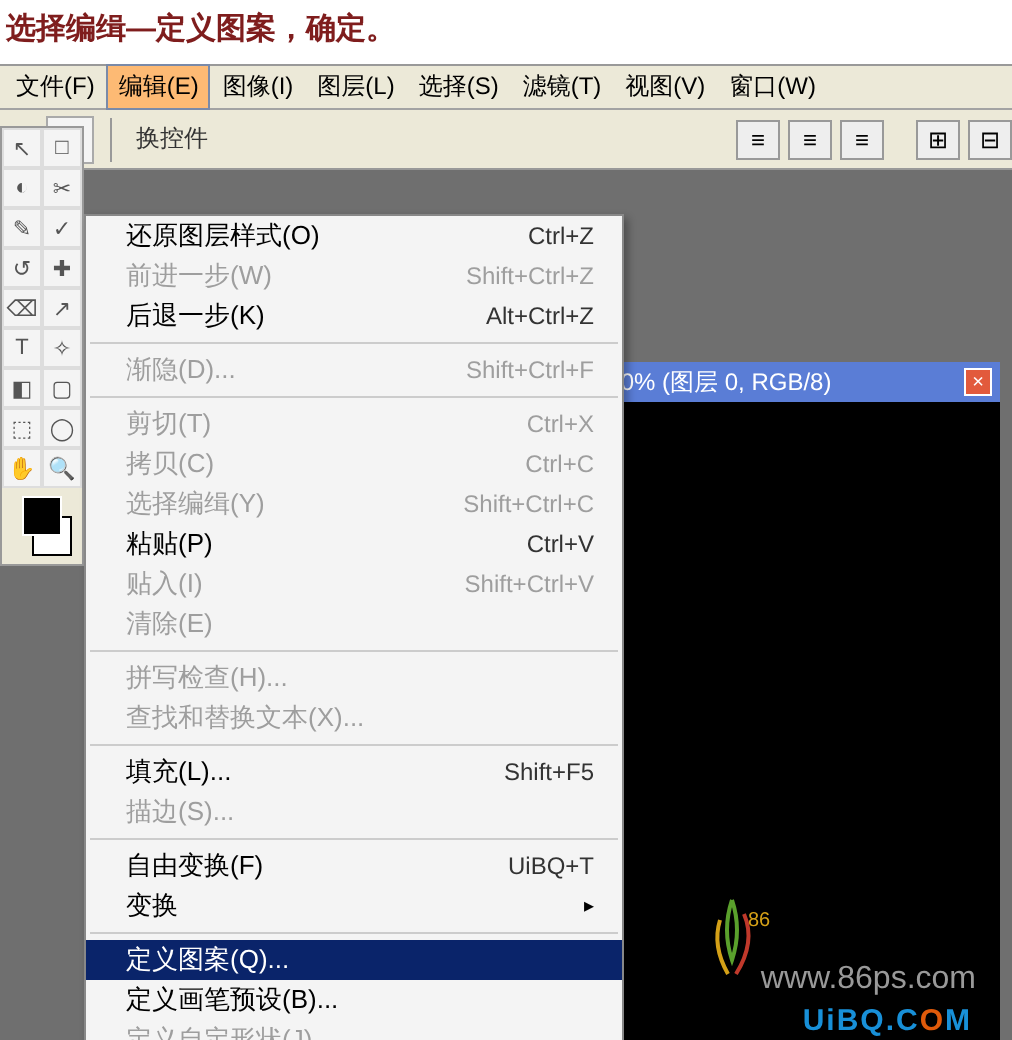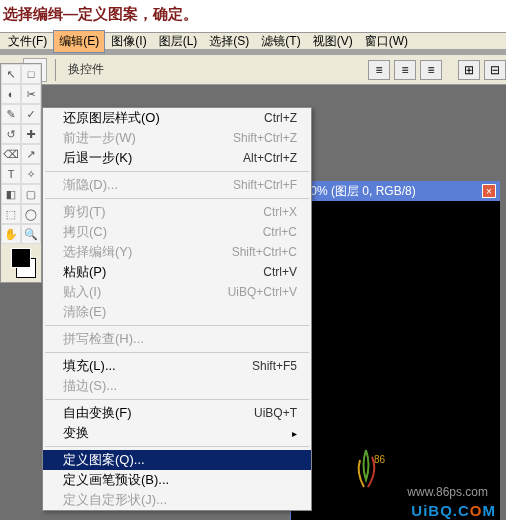--- a/index.html
+++ b/index.html
@@ -1,19 +1,19 @@
 <!DOCTYPE html>
 <html><head>
 <meta charset="utf-8">
 <style>
   * { margin: 0; padding: 0; box-sizing: border-box; }
   body { font-family: "Microsoft YaHei", SimSun, sans-serif; font-size: 12px; background: #fff; width: 506px; height: 520px; overflow: hidden; position: relative; }
   .instruction { font-weight: bold; font-size: 15px; padding: 5px 13px 8px 3px; color: #7f1d1d; }
   .app { position: relative; border-top: 1px solid #999; }
-  .menubar { background: #ece9d8; border-bottom: 6px solid #a3a3a3; height: 22px; display: flex; align-items: center; padding-left: 2px; }
+  .menubar { background: #ece9d8; border-bottom: 1px solid #a3a3a3; height: 22px; display: flex; align-items: center; padding-left: 2px; }
   .menubar span { padding: 3px 6px; cursor: default; white-space: nowrap; }
   .menubar span.open { background: #fdba74; border: 1px solid #7a8aa8; padding: 2px 5px; }
   .optionsbar { background: #ece9d8; height: 30px; border-bottom: 1px solid #999; display: flex; align-items: center; padding-left: 23px; gap: 4px; }
   .opt-icon { width: 24px; height: 24px; border: 1px solid #aaa; background: #f4f4f4; display: flex; align-items: center; justify-content: center; }
   .opt-divider { width: 1px; height: 22px; background: #999; margin: 0 4px; }
   .opt-text { color: #333; font-size: 12px; padding: 0 4px; }
   .opt-btn { width: 22px; height: 20px; border: 1px solid #999; background: #eee; display: inline-flex; align-items: center; justify-content: center; }
   .workspace { position: relative; background: #6f6f6f; height: 440px; }
   .toolbox { position: absolute; left: 0; top: -22px; width: 42px; background: #ece9d8; border: 1px solid #999; display: grid; grid-template-columns: 1fr 1fr; }
   .tool { width: 20px; height: 20px; border: 1px solid #ddd; background: #f4f4f4; display: flex; align-items: center; justify-content: center; font-size: 11px; color: #555; }
@@ -25,23 +25,23 @@
   .di .lab { flex: 1; white-space: nowrap; overflow: hidden; }
   .di .shc { color: #333; font-size: 12px; }
   .di.disabled .lab, .di.disabled .shc { color: #9e9e9e; }
   .di.highlight { background: #0a246a; color: #fff; }
   .sep { height: 1px; background: #ccc; margin: 3px 2px; }
   .di.submenu::after { content: "▸"; margin-left: 6px; font-size: 10px; }
   .docwin { position: absolute; left: 290px; top: 96px; width: 210px; background: #000; border-top: 20px solid #5a7dd6; border-left: 1px solid #5a7dd6; }
   .docwin-title { position: absolute; top: -18px; left: 6px; color: #fff; font-size: 12px; white-space: nowrap; }
   .docwin-body { width: 208px; height: 324px; background: #000; }
   .docwin-close { position: absolute; top: -17px; right: 4px; width: 14px; height: 14px; background: #e25a3c; color: #fff; text-align: center; line-height: 13px; font-size: 10px; border: 1px solid #fff; }
-  .watermark { position: absolute; bottom: 6px; right: 10px; font-size: 15px; font-weight: bold; color: #1890d8; z-index: 200; letter-spacing: 1px; }
+  .watermark { position: absolute; bottom: 6px; right: 20px; font-size: 15px; font-weight: bold; color: #1890d8; z-index: 200; letter-spacing: 1px; }
   .watermark .o { color: #e05a0a; }
-  .wm-text { position: absolute; bottom: 26px; right: 18px; font-size: 12px; color: #999; z-index: 200; }
+  .wm-text { position: absolute; bottom: 26px; right: 18px; font-size: 16px; color: #999; z-index: 200; }
   .flame { position: absolute; bottom: 30px; right: 120px; z-index: 200; }
 </style>
 </head>
 <body>
 
 <div class="instruction">选择编缉—定义图案，确定。</div>
 
 <div class="app">
 
   <div class="menubar">
@@ -125,29 +125,33 @@
         <div class="di disabled">
           <span class="lab">选择编缉(Y)</span>
           <span class="shc">Shift+Ctrl+C</span>
         </div>
         <div class="di">
           <span class="lab">粘贴(P)</span>
           <span class="shc">Ctrl+V</span>
         </div>
         <div class="di disabled">
           <span class="lab">贴入(I)</span>
-          <span class="shc">UiBQ+Ctrl+V</span>
+          <span class="shc">Shift+Ctrl+V</span>
         </div>
         <div class="di disabled">
           <span class="lab">清除(E)</span>
           <span class="shc"></span>
         </div>
         <div class="sep"></div>
         <div class="di disabled">
           <span class="lab">拼写检查(H)...</span>
+          <span class="shc"></span>
+        </div>
+        <div class="di disabled">
+          <span class="lab">查找和替换文本(X)...</span>
           <span class="shc"></span>
         </div>
         <div class="sep"></div>
         <div class="di">
           <span class="lab">填充(L)...</span>
           <span class="shc">Shift+F5</span>
         </div>
         <div class="di disabled">
           <span class="lab">描边(S)...</span>
           <span class="shc"></span>

